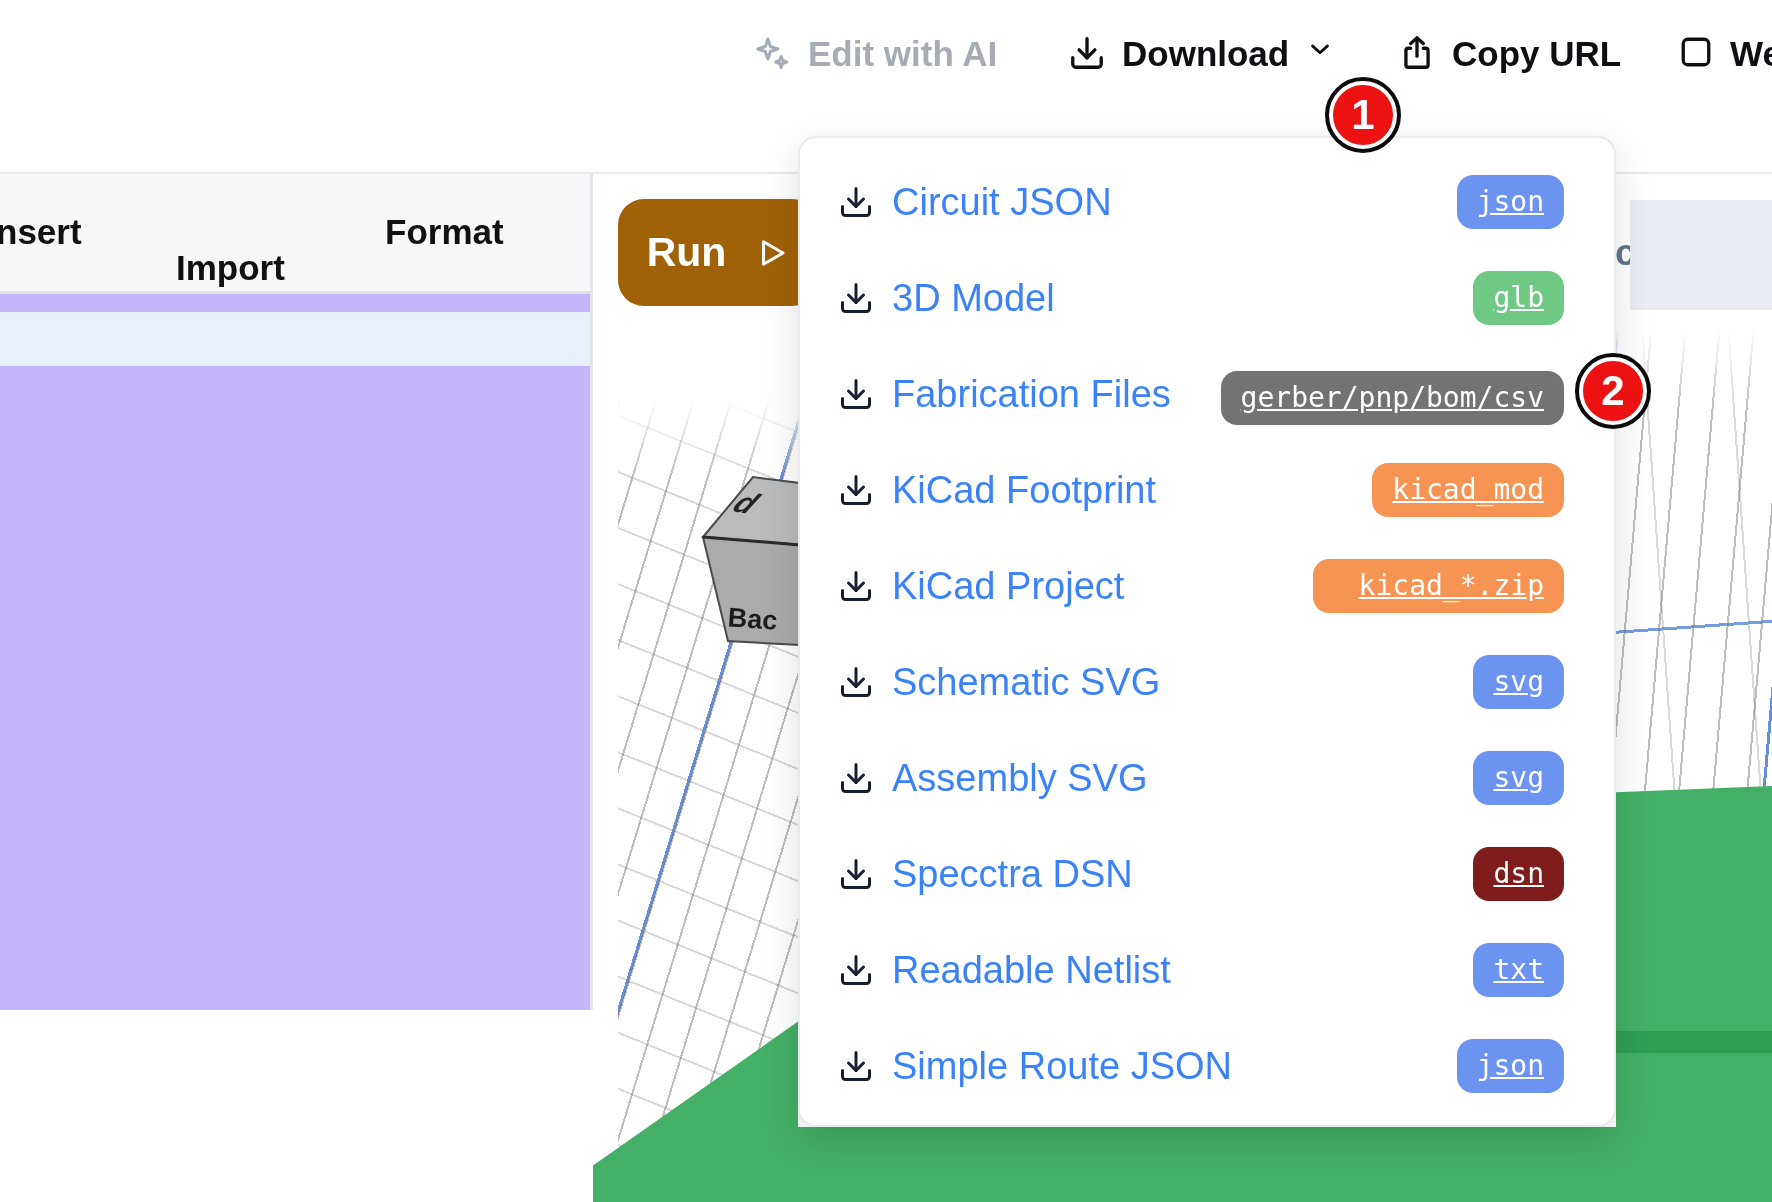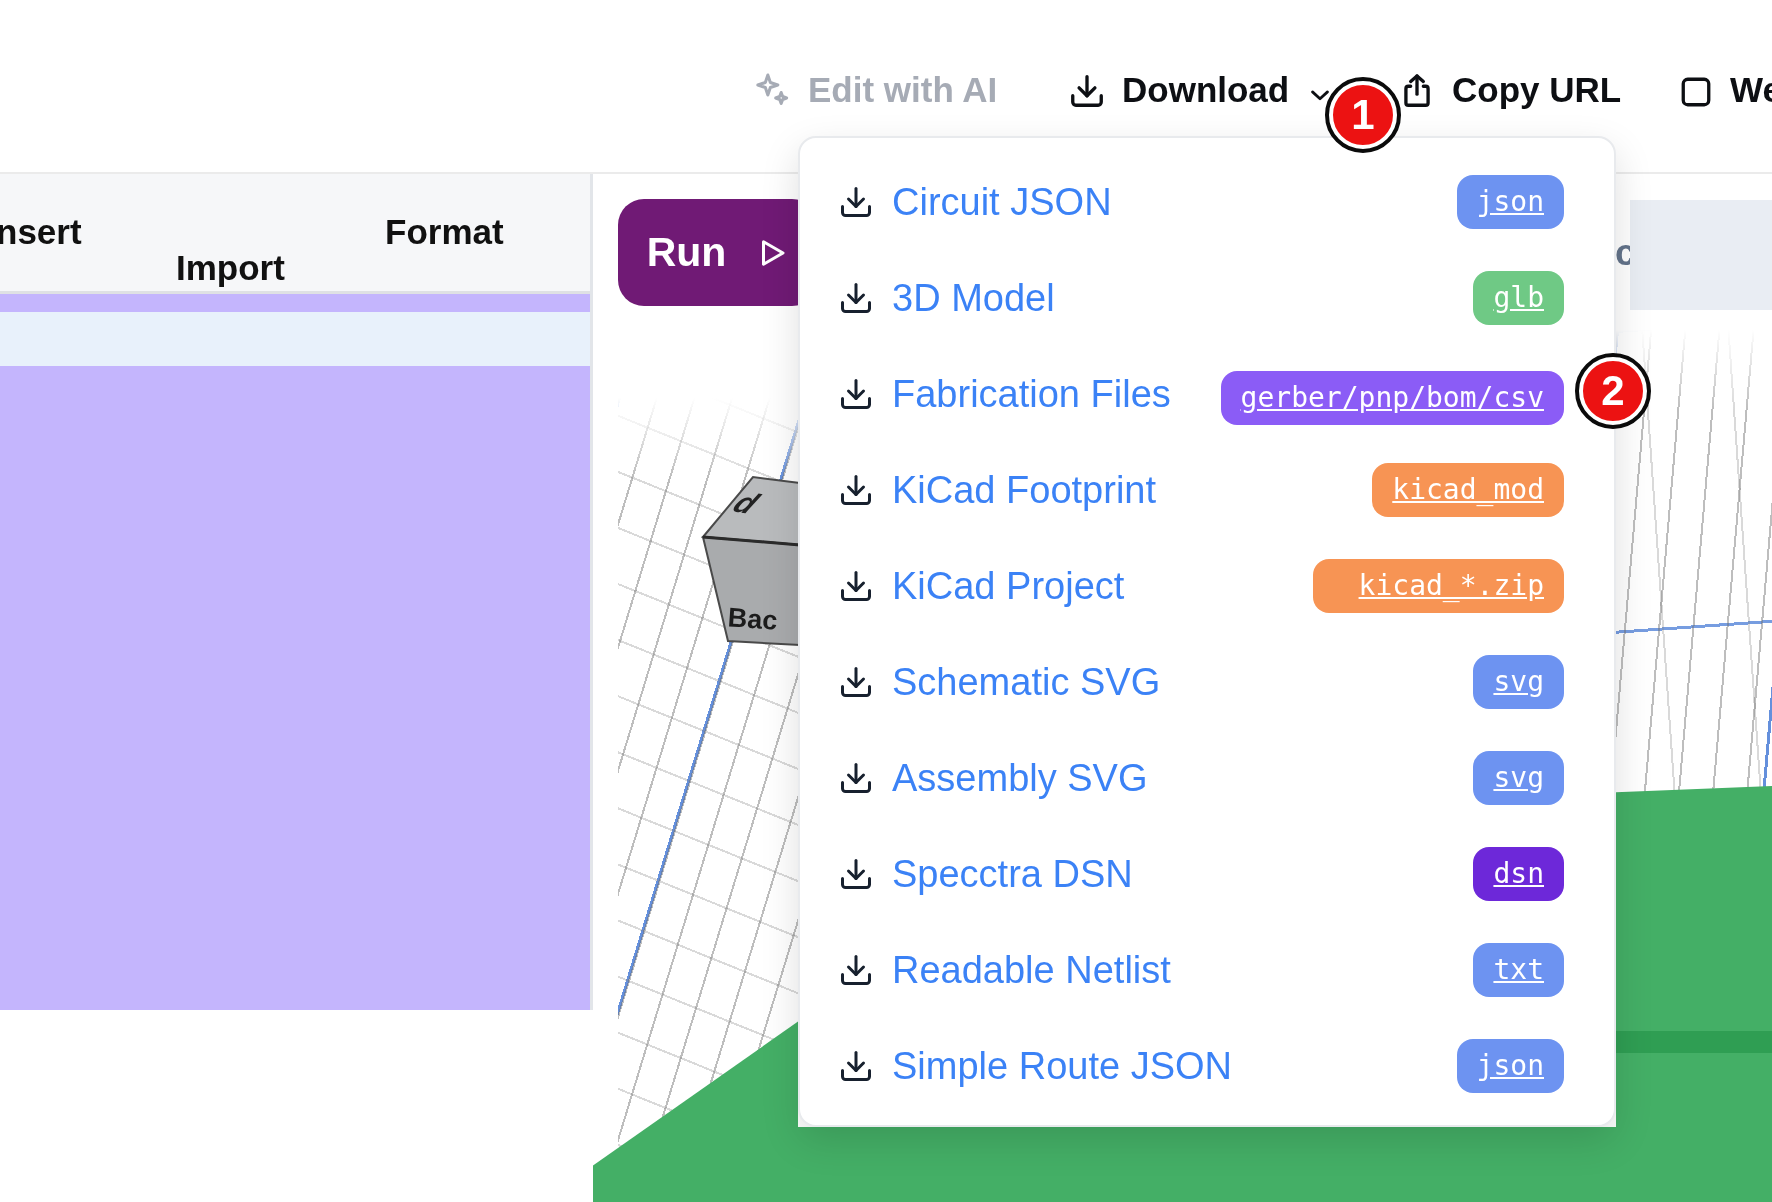--- a/index.html
+++ b/index.html
@@ -38,21 +38,21 @@
   .schem-tab { position:absolute; left:1037px; top:26px; width:142px; height:110px;
                background:#e9edf3; }
   .schem-label { position:absolute; left:1022px; top:58px; font-size:37px; font-weight:600;
                  color:#64748b; white-space:nowrap; }
 
   .cube { position:absolute; left:97px; top:296px; }
 
   
   .header { position:absolute; left:0; top:0; width:1772px; height:174px; background:#fff;
             border-bottom:2px solid #ebebeb; z-index:20; }
-  .hctl { position:absolute; top:46px; height:64px; display:flex; align-items:flex-end; gap:16px;
+  .hctl { position:absolute; top:34px; height:64px; display:flex; align-items:flex-start; gap:16px;
           font-size:35px; font-weight:600; color:#0d0f13; white-space:nowrap; }
   .hctl svg { flex:0 0 auto; }
   .ai { left:752px; color:#a6abb5; }
   .dl { left:1068px; }
   .cp { left:1398px; }
   .wv { left:1678px; }
 
   
   .panel { position:absolute; left:0; top:174px; width:593px; height:836px;
            background:#c4b5fd; border-right:3px solid #e2e5e9; z-index:20; overflow:hidden; }
@@ -60,21 +60,21 @@
              border-bottom:3px solid #dfe1e4; }
   .mb-item { position:absolute; top:38px; font-size:35px; font-weight:700; color:#111; }
   .mb-0 { left:-4px; } .mb-1 { left:176px;margin-top:36px; } .mb-2 { left:385px; }
   .hl-row { position:absolute; left:0; top:138px; width:100%; height:54px; background:#e8f1fb; }
   .code-frag { position:absolute; left:4px; top:1012px; font-family:"DejaVu Sans Mono",monospace;
                font-size:34px; font-weight:700; color:#b01212; white-space:nowrap; }
   .code-frag .slash { color:#111; }
 
   
   .run-btn { position:absolute; left:618px; top:199px; width:200px; height:107px;
-             background:#701a75; border-radius:26px; z-index:30; display:flex;
+             background:#a16207; border-radius:26px; z-index:30; display:flex;
              align-items:center; justify-content:center; gap:27px;
              color:#fff; font-size:41px; font-weight:600; border:none; cursor:pointer; }
 
   
   .menu { position:absolute; left:798px; top:136px; width:818px; height:991px;
           background:#fff; border:2px solid #e8eaed; border-radius:18px;
           box-shadow:0 14px 38px rgba(0,0,0,.13); z-index:40; padding:16px 0; }
   .menu-item { height:96px; display:flex; align-items:center; padding:0 50px 0 38px;
                cursor:pointer; }
   .mi-icon { flex:0 0 auto; margin-right:18px; display:flex; }
@@ -202,21 +202,21 @@
 
     <div class="menu-item">
       <span class="mi-icon">
         <svg width="36" height="36" viewBox="0 0 24 24" fill="none" stroke="#17202e" stroke-width="2" stroke-linecap="round" stroke-linejoin="round">
           <path d="M21 15v4a2 2 0 0 1-2 2H5a2 2 0 0 1-2-2v-4"></path>
           <polyline points="7 10 12 15 17 10"></polyline>
             <line x1="12" y1="15" x2="12" y2="3"></line>
         </svg>
       </span>
       <span class="mi-label">Fabrication Files</span>
-      <span class="mi-badge" style="background: #8b5cf6; margin-top: 8px;">gerber/pnp/bom/csv</span>
+      <span class="mi-badge" style="background: #737373; margin-top: 8px;">gerber/pnp/bom/csv</span>
     </div>
 
     <div class="menu-item">
       <span class="mi-icon">
         <svg width="36" height="36" viewBox="0 0 24 24" fill="none" stroke="#17202e" stroke-width="2" stroke-linecap="round" stroke-linejoin="round">
           <path d="M21 15v4a2 2 0 0 1-2 2H5a2 2 0 0 1-2-2v-4"></path>
           <polyline points="7 10 12 15 17 10"></polyline>
             <line x1="12" y1="15" x2="12" y2="3"></line>
         </svg>
       </span>
@@ -262,21 +262,21 @@
 
     <div class="menu-item">
       <span class="mi-icon">
         <svg width="36" height="36" viewBox="0 0 24 24" fill="none" stroke="#17202e" stroke-width="2" stroke-linecap="round" stroke-linejoin="round">
           <path d="M21 15v4a2 2 0 0 1-2 2H5a2 2 0 0 1-2-2v-4"></path>
           <polyline points="7 10 12 15 17 10"></polyline>
             <line x1="12" y1="15" x2="12" y2="3"></line>
         </svg>
       </span>
       <span class="mi-label">Specctra DSN</span>
-      <span class="mi-badge" style="background: #6d28d9;">dsn</span>
+      <span class="mi-badge" style="background: #7f1d1d;">dsn</span>
     </div>
 
     <div class="menu-item">
       <span class="mi-icon">
         <svg width="36" height="36" viewBox="0 0 24 24" fill="none" stroke="#17202e" stroke-width="2" stroke-linecap="round" stroke-linejoin="round">
           <path d="M21 15v4a2 2 0 0 1-2 2H5a2 2 0 0 1-2-2v-4"></path>
           <polyline points="7 10 12 15 17 10"></polyline>
             <line x1="12" y1="15" x2="12" y2="3"></line>
         </svg>
       </span>

